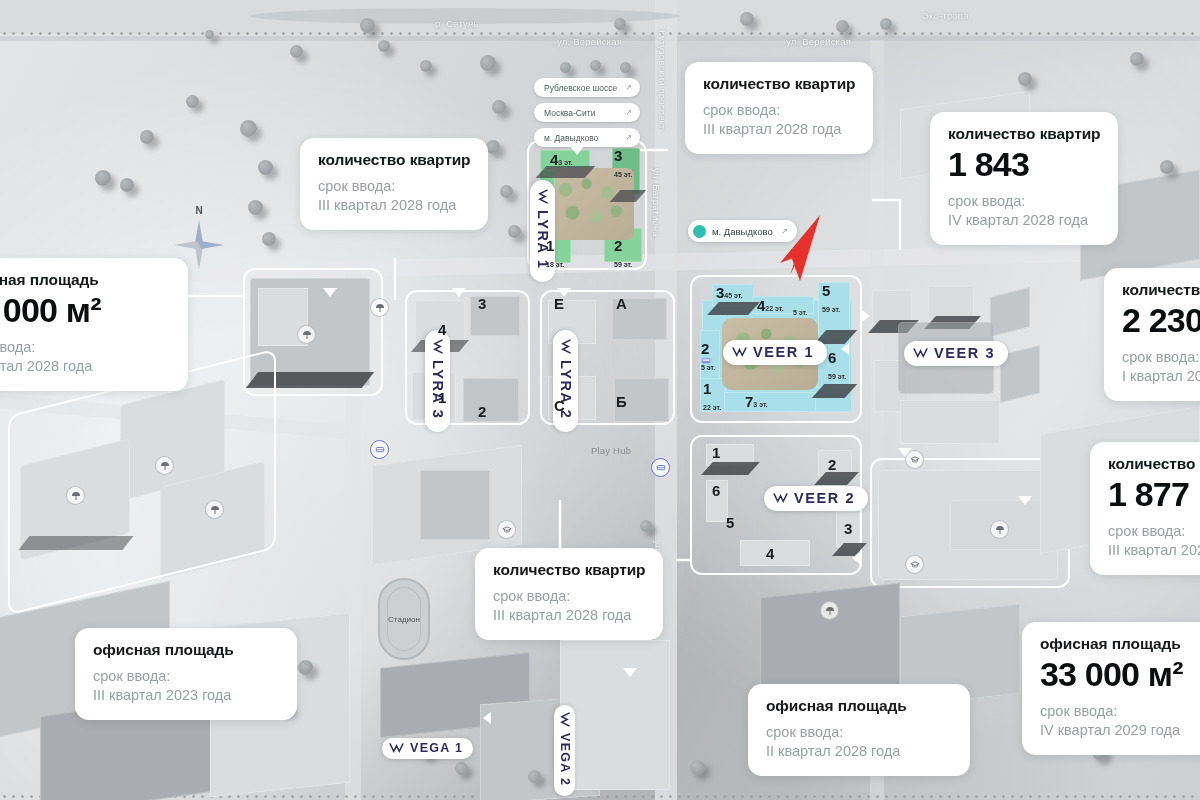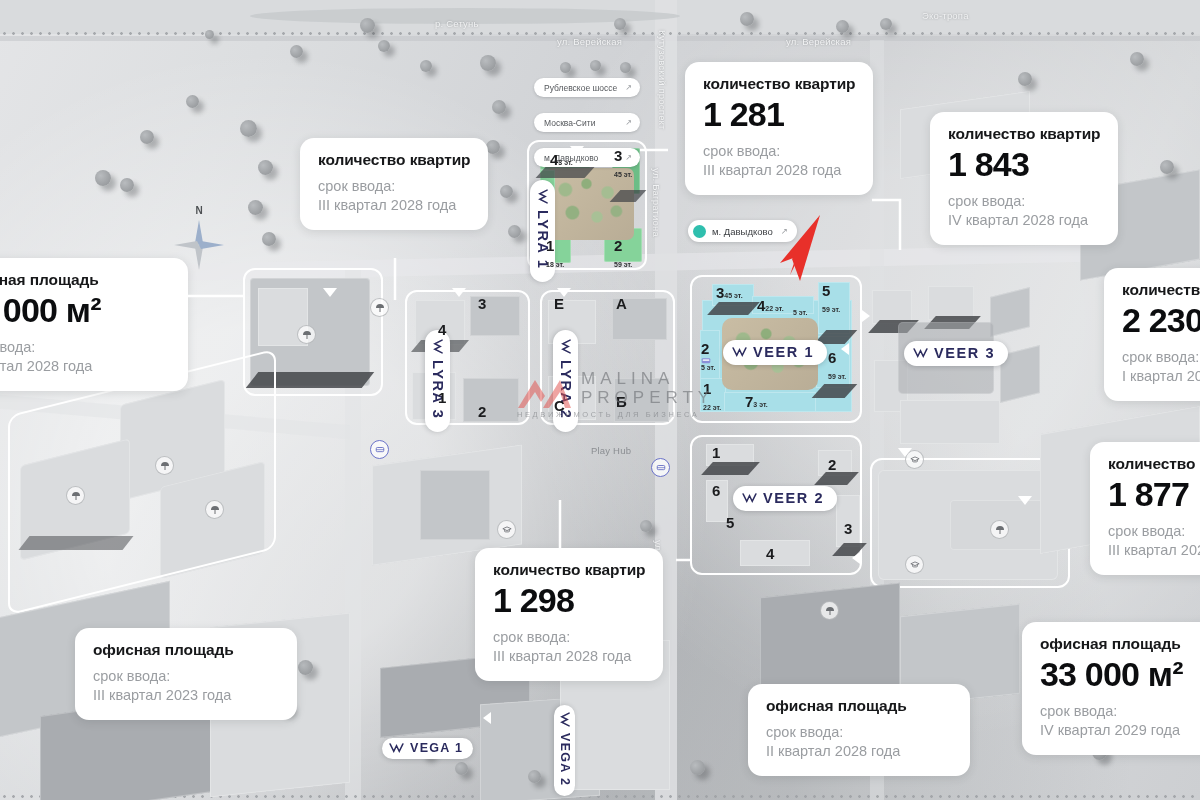--- a/index.html
+++ b/index.html
@@ -93,21 +93,21 @@
     position:absolute;background:#fff;border-radius:40px;
     padding:4px 13px 5px 9px;display:flex;align-items:center;gap:6px;
     box-shadow:0 1px 5px rgba(40,44,48,.22);
     font-size:14.5px;font-weight:700;color:#2b2b5e;letter-spacing:1.6px;
     white-space:nowrap;
   }
   .pill .vmark{width:15px;height:11px;flex:0 0 auto;}
   .pill.sm{font-size:12.5px;letter-spacing:1.3px;padding:3px 10px 4px 7px;}
 
   
-  .chip-group{position:absolute;display:flex;flex-direction:column;gap:16px;}
+  .chip-group{position:absolute;display:flex;flex-direction:column;gap:6px;}
   .chip{
     background:#fff;border-radius:20px;height:19px;min-width:86px;
     display:flex;align-items:center;justify-content:space-between;
     padding:0 8px 0 10px;box-shadow:0 1px 3px rgba(40,44,48,.2);
     font-size:8.5px;color:#55585c;white-space:nowrap;gap:8px;
   }
   .chip .arr{font-size:8px;color:#9a9da1;}
 
   .metro-pill{
     position:absolute;background:#fff;border-radius:20px;height:22px;
@@ -300,20 +300,24 @@
   <div class="block blk-l" style="left:1040px;top:420px;width:160px;height:120px;transform:skewY(-10deg);"></div>
   <div class="block blk-m" style="left:1080px;top:180px;width:120px;height:90px;transform:skewY(-10deg);"></div>
   <div class="block blk-l" style="left:900px;top:100px;width:130px;height:70px;transform:skewY(-8deg);"></div>
 
   <div class="block blk-l" style="left:372px;top:455px;width:150px;height:100px;transform:skewY(-8deg);"></div>
   <div class="block blk-m" style="left:420px;top:470px;width:70px;height:70px;"></div>
   <div class="block blk-d" style="left:380px;top:660px;width:150px;height:70px;transform:skewY(-6deg);"></div>
   <div class="block blk-m" style="left:480px;top:700px;width:120px;height:100px;transform:skewY(-4deg);"></div>
   <div class="block blk-l" style="left:560px;top:640px;width:110px;height:150px;"></div>
 
+  <div class="stadium" style="left:378px;top:578px;width:48px;height:78px;">
+    <div class="inner"></div>
+    <span style="position:relative;z-index:2;">Стадион</span>
+  </div>
 
   <div class="tree" style="left:205px;top:30px;width:9px;height:9px;"></div>
   <div class="tree" style="left:140px;top:130px;width:14px;height:14px;"></div>
   <div class="tree" style="left:95px;top:170px;width:16px;height:16px;"></div>
   <div class="tree" style="left:120px;top:178px;width:14px;height:14px;"></div>
   <div class="tree" style="left:240px;top:120px;width:17px;height:17px;"></div>
   <div class="tree" style="left:258px;top:160px;width:15px;height:15px;"></div>
   <div class="tree" style="left:248px;top:200px;width:15px;height:15px;"></div>
   <div class="tree" style="left:262px;top:232px;width:14px;height:14px;"></div>
   <div class="tree" style="left:186px;top:95px;width:13px;height:13px;"></div>
@@ -417,21 +421,21 @@
       </svg>
     <span>LYRA 3</span>
   </div>
 
   <div class="pill" style="left:723px;top:340px;">
     <svg class="vmark" viewBox="0 0 16 12">
         <path d="M1 1 L5 9 L8 3 L11 9 L15 1" stroke="#2b2b5e" stroke-width="1.6" fill="none" stroke-linecap="round"></path>
       </svg>
     <span>VEER 1</span>
   </div>
-  <div class="pill" style="left:733px;top:486px;">
+  <div class="pill" style="left:764px;top:486px;">
     <svg class="vmark" viewBox="0 0 16 12">
         <path d="M1 1 L5 9 L8 3 L11 9 L15 1" stroke="#2b2b5e" stroke-width="1.6" fill="none" stroke-linecap="round"></path>
       </svg>
     <span>VEER 2</span>
   </div>
   <div class="pill" style="left:904px;top:341px;">
     <svg class="vmark" viewBox="0 0 16 12">
         <path d="M1 1 L5 9 L8 3 L11 9 L15 1" stroke="#2b2b5e" stroke-width="1.6" fill="none" stroke-linecap="round"></path>
       </svg>
     <span>VEER 3</span>
@@ -590,41 +594,31 @@
   <div class="tri lf" style="left:841px;top:343px;"></div>
   <div class="tri rt" style="left:862px;top:310px;"></div>
   <div class="tri lf" style="left:852px;top:552px;"></div>
   <div class="tri dn" style="left:623px;top:668px;"></div>
   <div class="tri lf" style="left:483px;top:712px;"></div>
   <div class="tri dn" style="left:898px;top:448px;"></div>
   <div class="tri dn" style="left:1018px;top:496px;"></div>
 
   <div class="street dk" style="left:591px;top:445px;">Play Hub</div>
 
-  <div class="wm">
-    <svg viewBox="0 0 60 40" width="60" height="40" style="position:absolute;left:0;top:4px;">
-      <path d="M3 36 L20 8 L30 24 L26 30 L20 20 L9 36 Z" fill="#e0524f" opacity=".85"></path>
-      <path d="M28 36 L45 8 L56 36 L50 36 L45 20 L34 36 Z" fill="#e0524f" opacity=".85"></path>
-    </svg>
-    <span class="wm-txt1">MALINA</span>
-    <span class="wm-txt2">PROPERTY</span>
-    <span class="wm-txt3">НЕДВИЖИМОСТЬ ДЛЯ БИЗНЕСА</span>
-  </div>
 
   <div class="card" style="left:300px;top:138px;width:188px;">
     <div class="lbl">количество квартир</div>
     <div class="sub">
       <div>срок ввода:</div>
       <div>III квартал 2028 года</div>
     </div>
   </div>
 
   <div class="card" style="left:685px;top:62px;width:188px;">
     <div class="lbl">количество квартир</div>
-    <div class="big">1 281</div>
     <div class="sub">
       <div>срок ввода:</div>
       <div>III квартал 2028 года</div>
     </div>
   </div>
 
   <div class="card" style="left:930px;top:112px;width:188px;">
     <div class="lbl">количество квартир</div>
     <div class="big">1 843</div>
     <div class="sub">
@@ -655,21 +649,20 @@
     <div class="lbl">количество квартир</div>
     <div class="big">1 877</div>
     <div class="sub">
       <div>срок ввода:</div>
       <div>III квартал 2029 года</div>
     </div>
   </div>
 
   <div class="card" style="left:475px;top:548px;width:188px;">
     <div class="lbl">количество квартир</div>
-    <div class="big">1 298</div>
     <div class="sub">
       <div>срок ввода:</div>
       <div>III квартал 2028 года</div>
     </div>
   </div>
 
   <div class="card" style="left:75px;top:628px;width:222px;">
     <div class="lbl">офисная площадь</div>
     <div class="sub">
       <div>срок ввода:</div>

